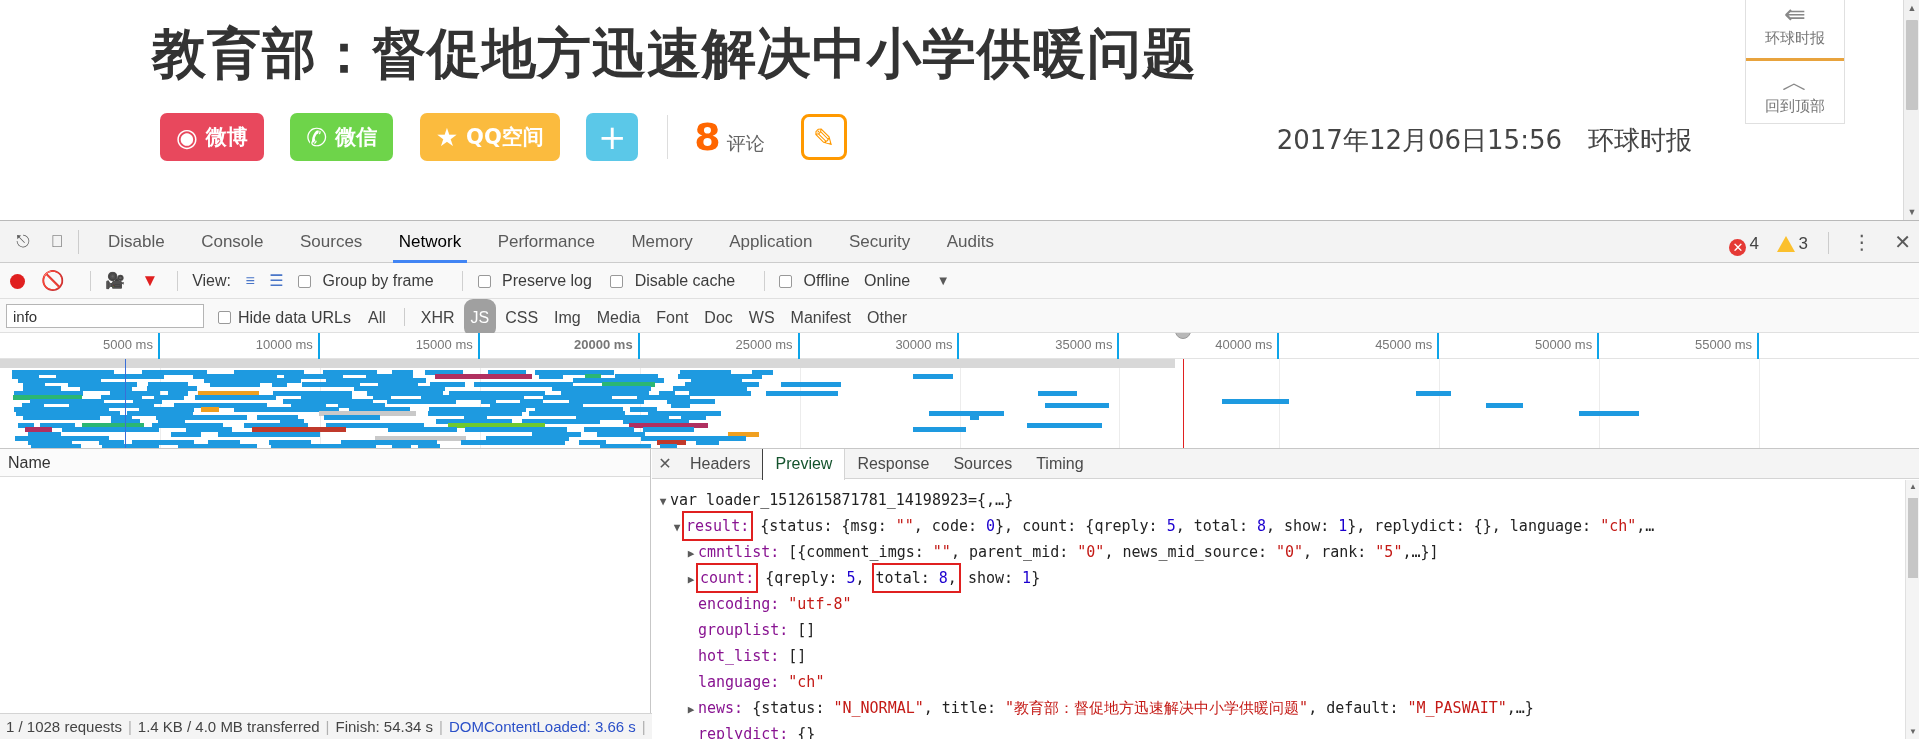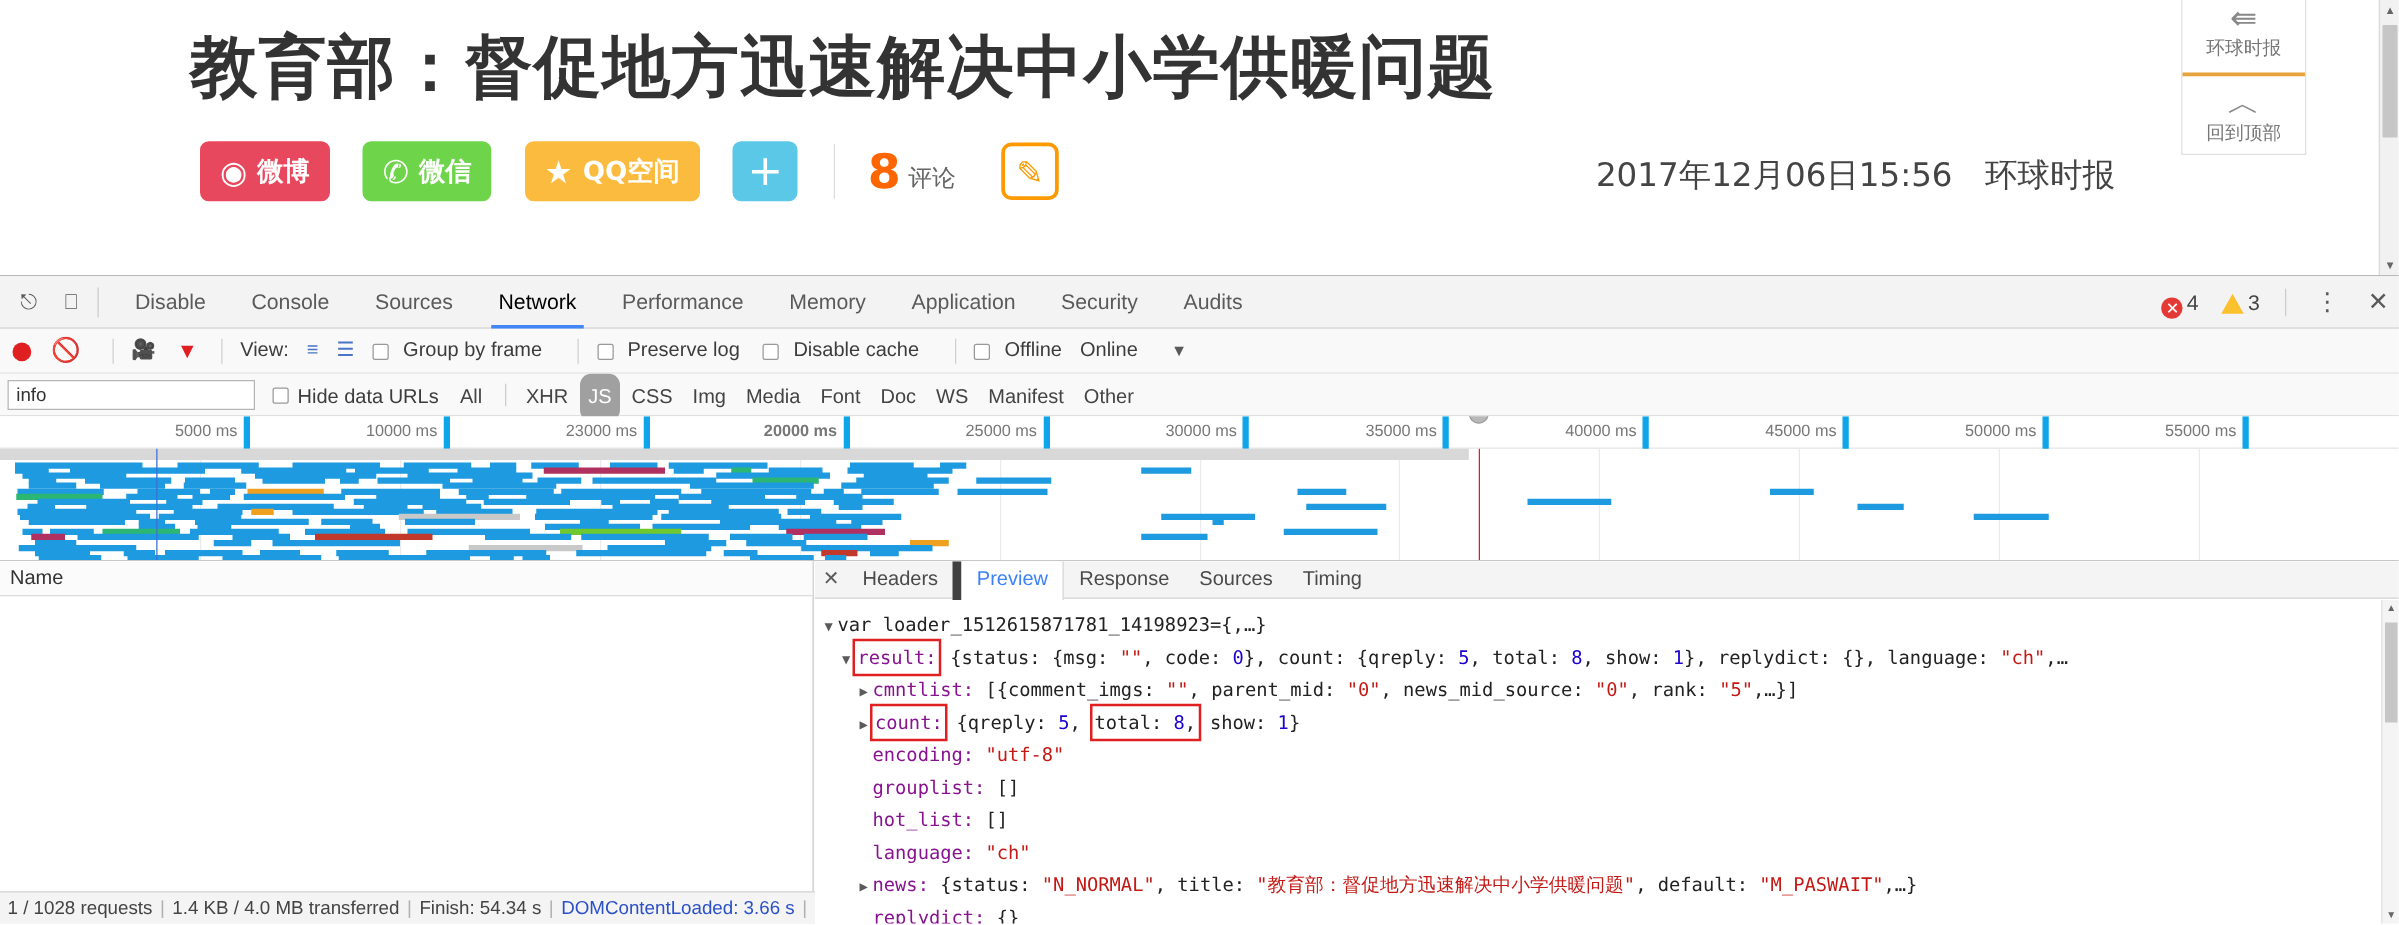--- a/index.html
+++ b/index.html
@@ -113,21 +113,21 @@
                   font-family:"Liberation Sans", sans-serif; }
   #filter-rest { position:absolute; left:218px; top:0; line-height:34px; }
   #filter-rest .chk { vertical-align:-1px; }
   .ftype { display:inline-block; padding:2px 7px; font-size:16px; color:#444; border-radius:9px; margin-right:2px; }
   .ftype.sel { background:#a0a0a0; color:#fff; }
   #ftype-sep { display:inline-block; width:1px; height:18px; background:#ccc; vertical-align:-3px; margin:0 9px; }
 
   
   #dt-overview { position:relative; height:116px; border-bottom:1px solid #c7c7c7; background:#fff; overflow:hidden; }
   #ruler { position:absolute; left:0; top:0; width:1919px; height:26px; border-bottom:1px solid #e3e3e3; }
-  .rtick { position:absolute; top:0; height:26px; border-right:5px solid #0ea5e9;margin-left:40px; }
+  .rtick { position:absolute; top:0; height:26px; border-right:2px solid #0ea5e9; }
   .rtick span { position:absolute; right:5px; top:4px; font-size:13px; color:#777;
                 font-family:"Liberation Sans", sans-serif; white-space:nowrap; }
   #ov-canvas { position:absolute; left:0; top:26px; width:1919px; height:89px; }
   #ov-grid .gl { position:absolute; top:0; bottom:0; width:1px; background:#ececec; }
   #ov-top-band { position:absolute; left:0; top:0; height:9px; background:#d8d8d8; }
   .bar { position:absolute; height:5px; background:#1e9ae0; }
   .bar.g { background:#2bb673; }
   .bar.o { background:#f0a020; }
   .bar.r { background:#c0392b; }
   .bar.p { background:#b03060; }
@@ -148,21 +148,21 @@
              padding-left:6px; white-space:nowrap; overflow:hidden; }
   .req-row .fico { display:inline-block; width:13px; height:16px; border:1px solid #9a9a9a; background:#fff;
                    vertical-align:-3px; margin-right:8px; }
 
   #panel-right { position:absolute; left:652px; right:0; top:0; bottom:0; background:#fff; overflow:hidden; }
   #pr-tabbar { position:relative; height:30px; border-bottom:1px solid #d4d4d4; background:#f4f4f4; white-space:nowrap; }
   #pr-close { display:inline-block; width:26px; height:30px; line-height:30px; text-align:center;
               font-size:16px; color:#5a5a5a; vertical-align:top; }
   .pr-tab { display:inline-block; height:30px; line-height:30px; padding:0 12px; font-size:16px;
             color:#4a4a4a; vertical-align:top; }
-  .pr-tab.active { background:#fff; color:#3b82f6; border-left:7px solid #404040; border-right:1px solid #d4d4d4;
+  .pr-tab.active { background:#fff; color:#14532d; border-left:1px solid #404040; border-right:1px solid #d4d4d4;
                    height:31px; }
 
   #json-view { position:absolute; left:0; right:14px; top:31px; bottom:0; overflow:hidden;
                font-family:"DejaVu Sans Mono","Liberation Mono",monospace; font-size:15px; line-height:26px;
                padding:7px 0 0 4px; color:#222; }
   .jline { white-space:nowrap; height:26px; position:relative; }
   .tri { display:inline-block; width:14px; text-align:center; color:#5a5a5a; font-size:11px; }
   .tri.blank { color:transparent; }
   .ind1 { padding-left:14px; }
   .ind2 { padding-left:28px; }
@@ -306,21 +306,21 @@
 
   <div id="dt-overview">
     <div id="ruler">
         <div class="rtick" style="left: 0px; width: 159.917px;">
           <span>5000 ms</span>
         </div>
         <div class="rtick" style="left: 159.917px; width: 159.917px;">
           <span>10000 ms</span>
         </div>
         <div class="rtick" style="left: 319.833px; width: 159.917px;">
-          <span>23000 ms</span>
+          <span>15000 ms</span>
         </div>
         <div class="rtick" style="left: 479.75px; width: 159.917px; font-weight: bold;">
           <span>20000 ms</span>
         </div>
         <div class="rtick" style="left: 639.667px; width: 159.917px;">
           <span>25000 ms</span>
         </div>
         <div class="rtick" style="left: 799.583px; width: 159.917px;">
           <span>30000 ms</span>
         </div>

